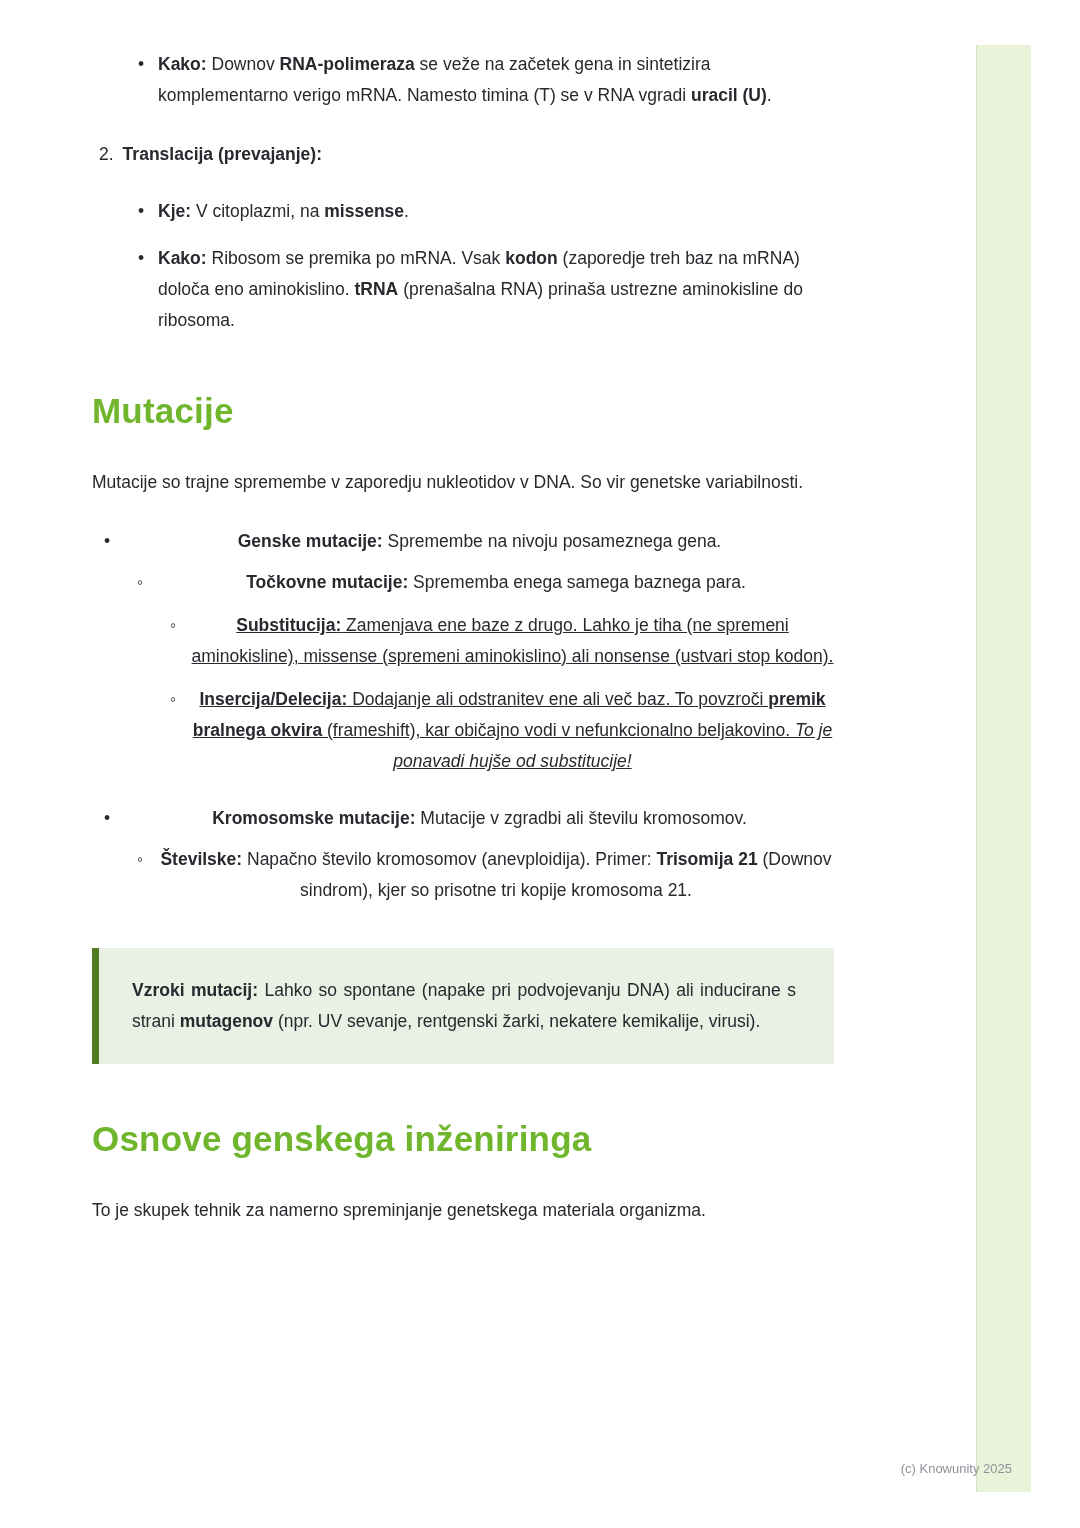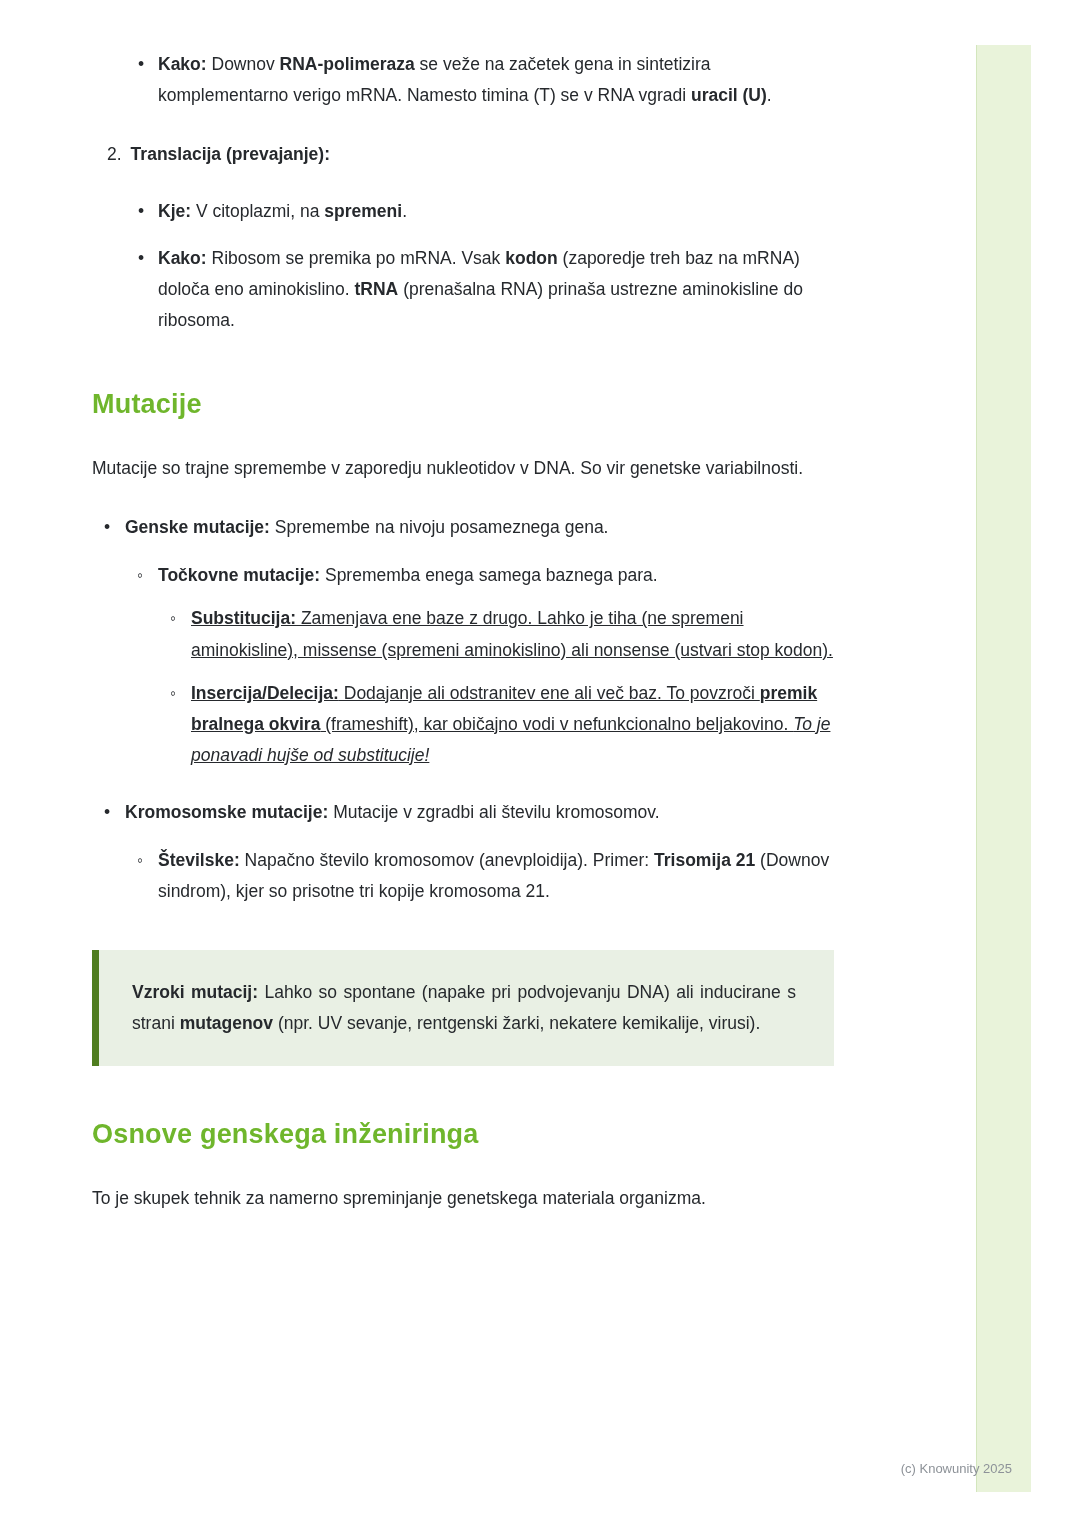--- a/index.html
+++ b/index.html
@@ -35,40 +35,40 @@
   em { font-style: italic; }
 
   ul { list-style: none; }
   li { position: relative; }
 
   
   .deep-list { margin-left: 44px; }
   .deep-list > li { padding-left: 22px; margin-bottom: 15px; }
   .deep-list > li::before { content: "\2022"; position: absolute; left: 2px; }
 
-  .numbered-item { margin-left: 15px; margin-top: 28px; margin-bottom: 26px; }
+  .numbered-item { margin-left: 7px; margin-top: 28px; margin-bottom: 26px; }
   .numbered-item .num { margin-right: 9px; }
 
   h2 {
-    font-size: 27px;
+    font-size: 35px;
     font-weight: 700;
     color: var(--heading-green, #6fb62c);
     margin-top: 44px;
     margin-bottom: 25px;
     letter-spacing: 0.2px;
   }
 
   .para { margin-bottom: 28px; }
 
   
-  .tree-list { margin-left: 12px; }
+  .tree-list { margin-left: 12px; text-align: center; }
   .tree-list > li { padding-left: 21px; margin-bottom: 26px; }
   .tree-list > li::before { content: "\2022"; position: absolute; left: 0; }
   .tree-list ul { margin-left: 12px; margin-top: 3px; }
-  .tree-list ul > li { padding-left: 21px; margin-top: 17px; margin-bottom: 0; }
+  .tree-list ul > li { padding-left: 21px; margin-top: 9px; margin-bottom: 0; }
   .tree-list ul > li::before { content: "\25E6"; position: absolute; left: 0; font-weight: 700; }
   .tree-list ul ul > li { margin-top: 12px; text-decoration: underline; }
 
   .callout {
     margin-top: 42px;
     border-left: 7px solid var(--callout-accent, #4f7d1f);
     background: var(--callout-bg, #e9f0e4);
     padding: 27px 38px 27px 33px;
     text-align: justify;
   }
@@ -91,21 +91,21 @@
 
   <ul class="deep-list">
     <li><strong>Kako:</strong><span> Downov </span><strong>RNA-polimeraza</strong><span> se veže na začetek gena in sintetizira komplementarno verigo mRNA. Namesto timina (T) se v RNA vgradi </span><strong>uracil (U)</strong><span>.</span></li>
   </ul>
 
   <div class="numbered-item">
     <span class="num">2.</span><strong>Translacija (prevajanje):</strong>
   </div>
 
   <ul class="deep-list">
-    <li><strong>Kje:</strong><span> V citoplazmi, na </span><strong>spremeni</strong><span>.</span></li>
+    <li><strong>Kje:</strong><span> V citoplazmi, na </span><strong>missense</strong><span>.</span></li>
     <li><strong>Kako:</strong><span> Ribosom se premika po mRNA. Vsak </span><strong>kodon</strong><span> (zaporedje treh baz na mRNA) določa eno aminokislino. </span><strong>tRNA</strong><span> (prenašalna RNA) prinaša ustrezne aminokisline do ribosoma.</span></li>
   </ul>
 
   <h2>Mutacije</h2>
 
   <p class="para"><span>Mutacije so trajne spremembe v zaporedju nukleotidov v DNA. So vir genetske variabilnosti.</span></p>
 
   <ul class="tree-list">
     <li>
       <span><strong>Genske mutacije:</strong><span> Spremembe na nivoju posameznega gena.</span></span>

